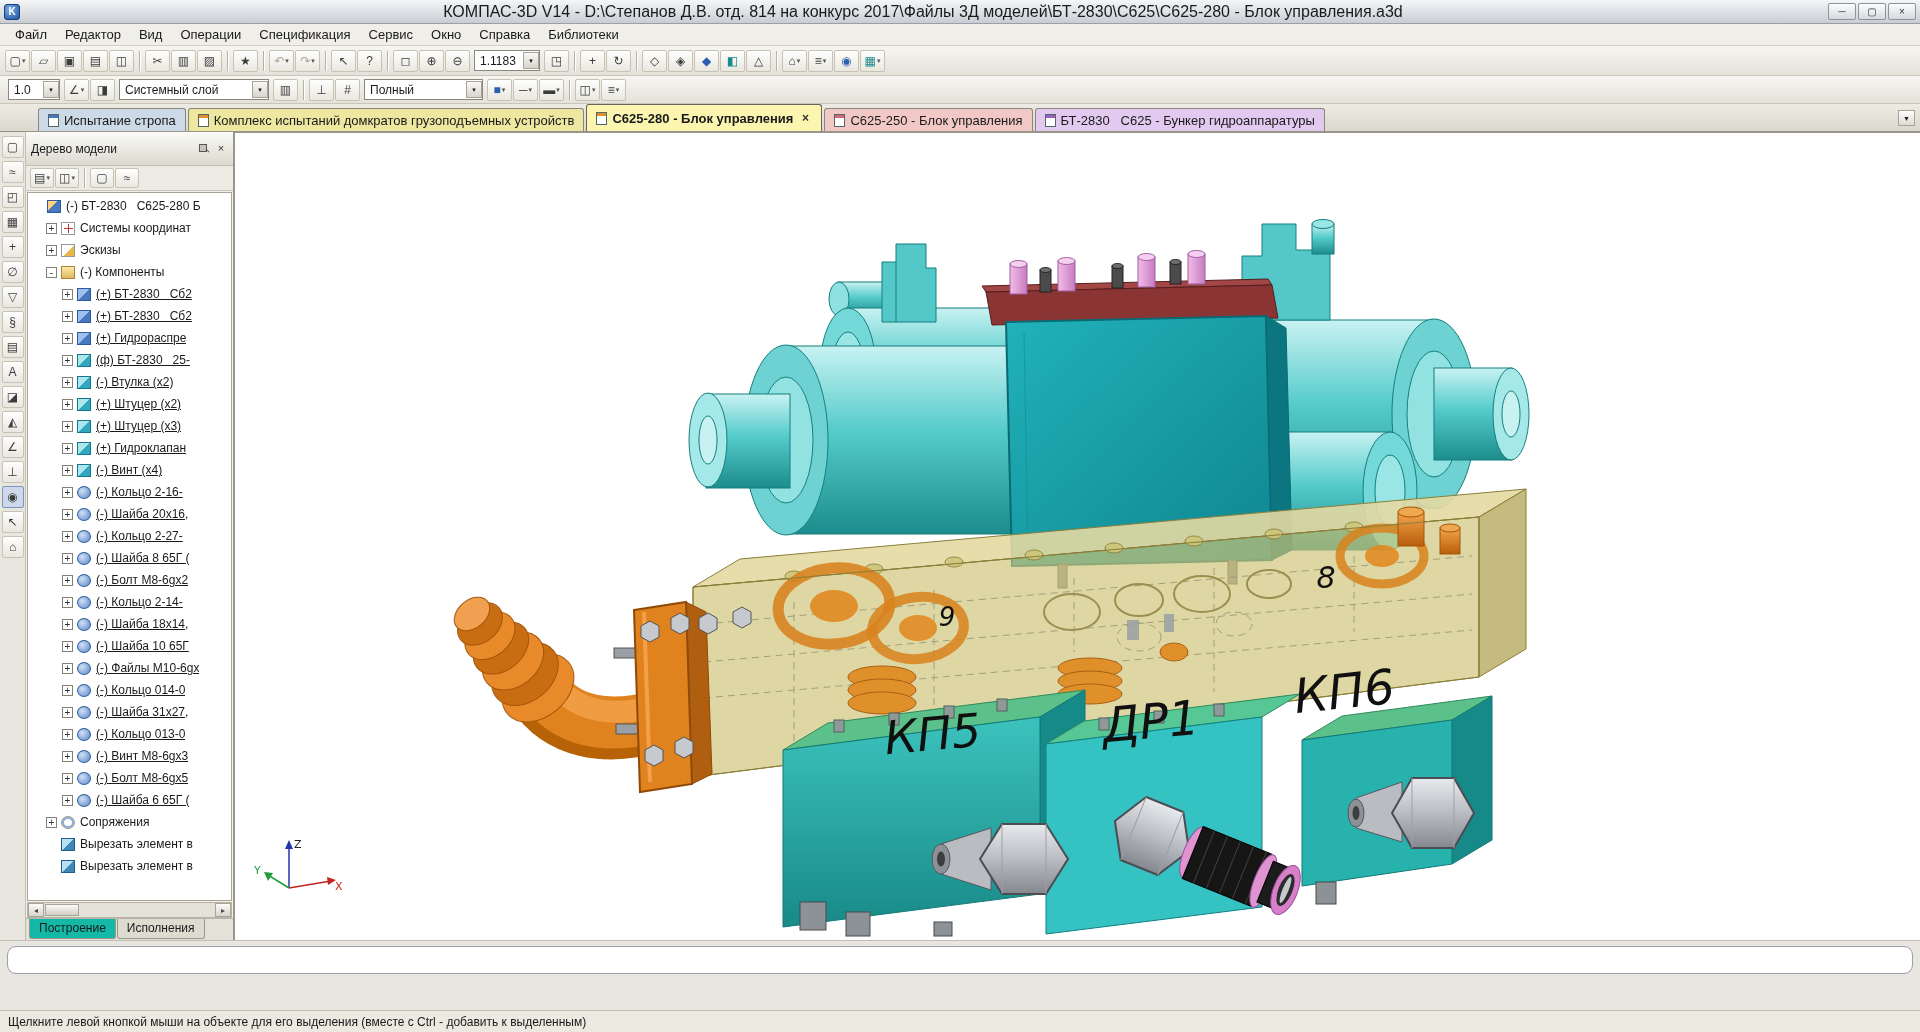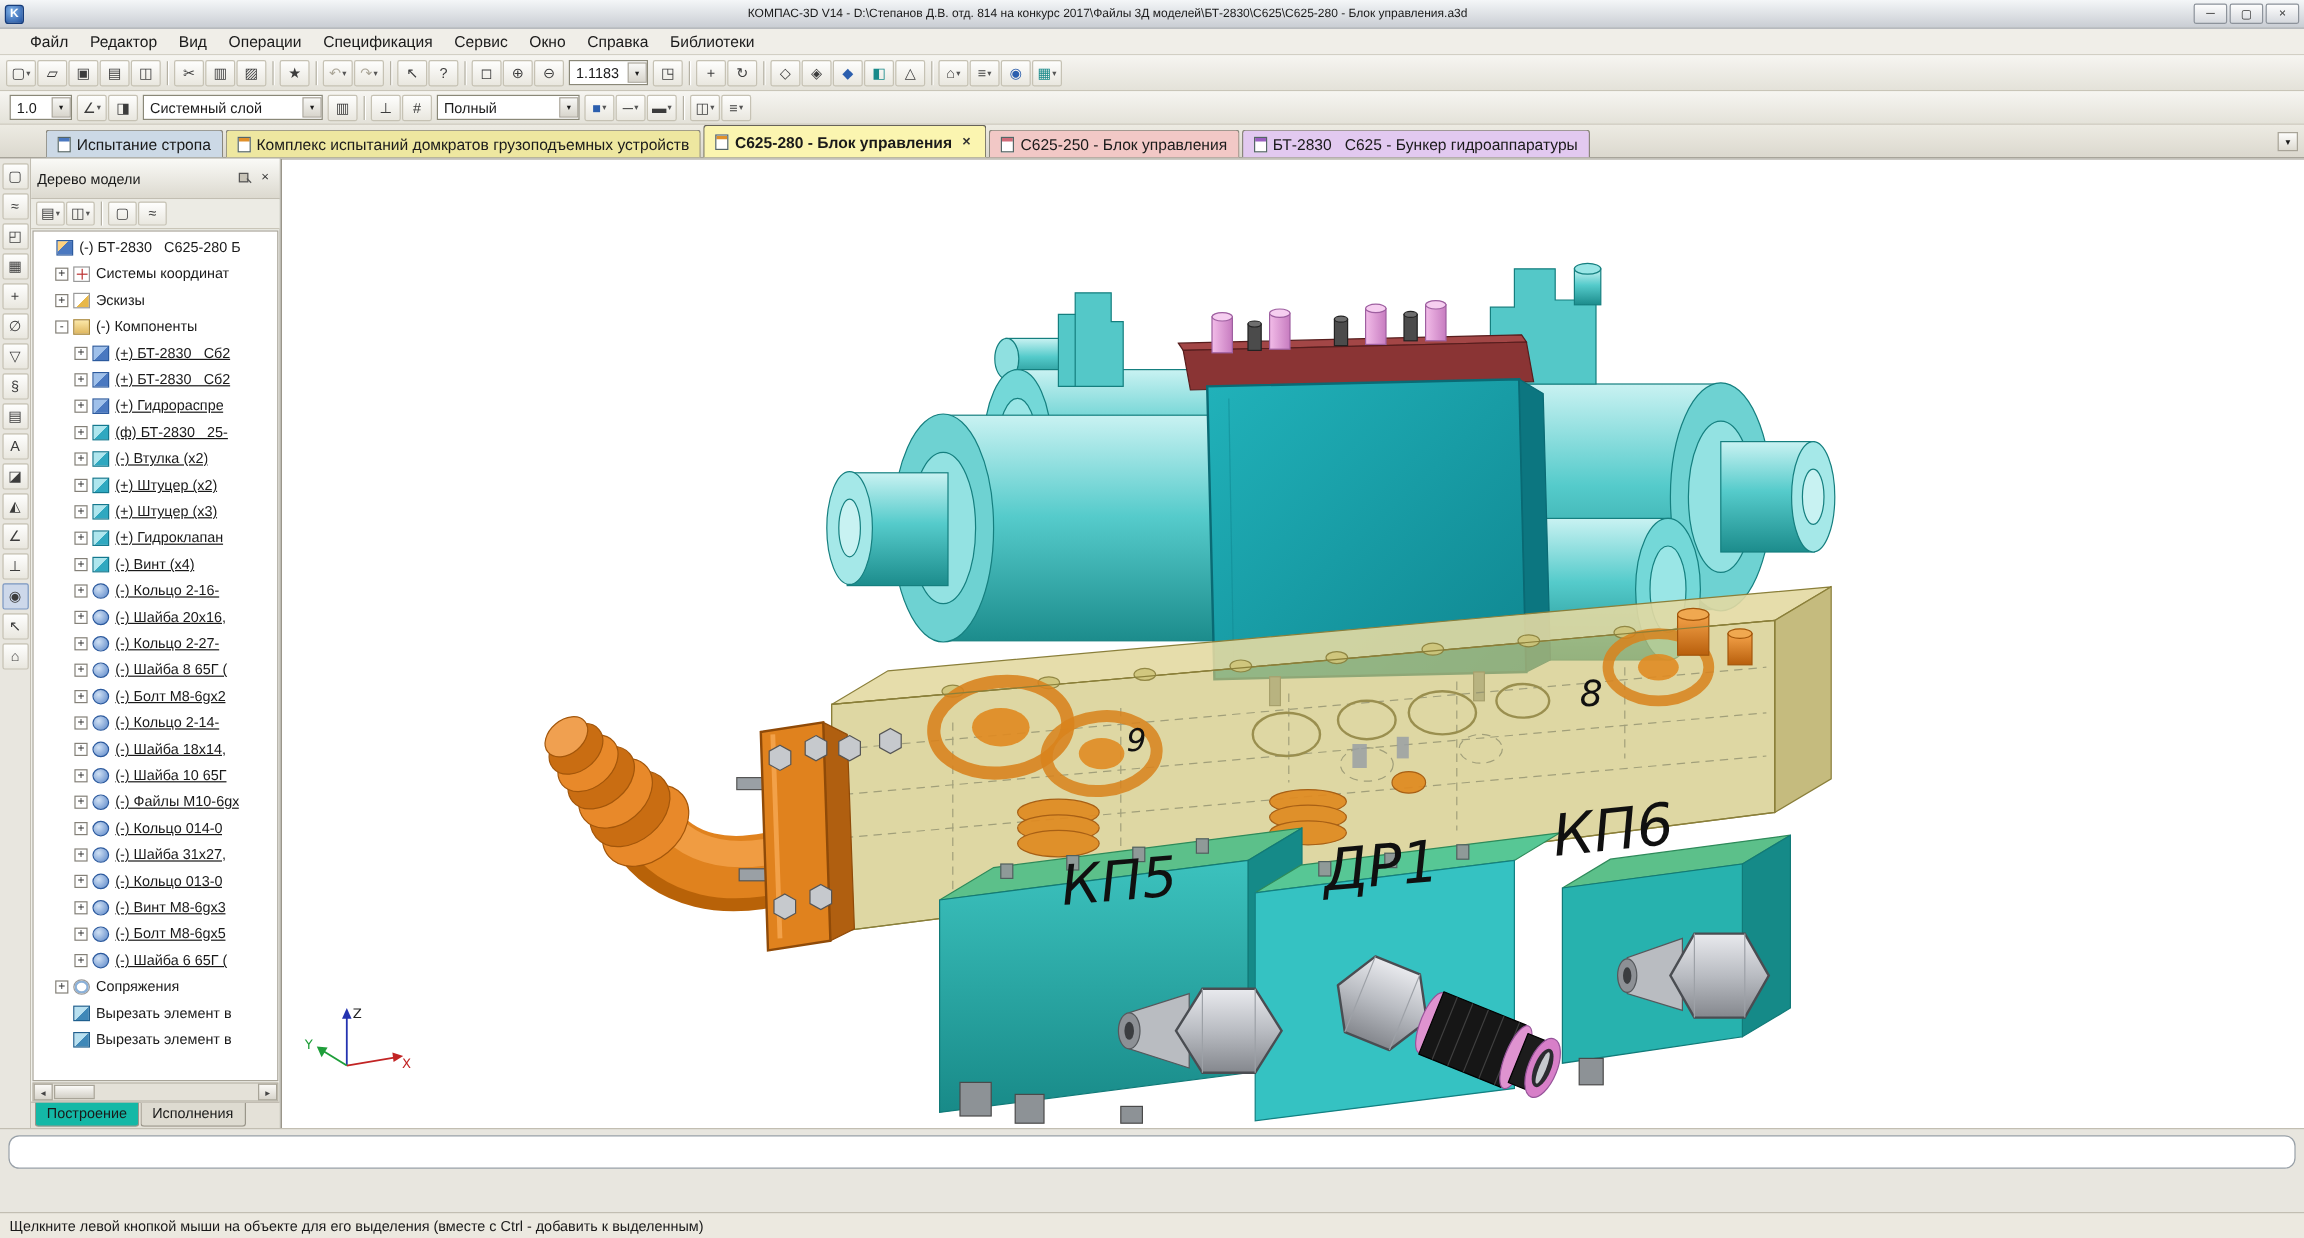--- a/index.html
+++ b/index.html
@@ -3,25 +3,25 @@
 <meta charset="utf-8">
 <style>
   * { box-sizing: border-box; margin: 0; padding: 0; }
   html,body { width:1920px; height:1032px; overflow:hidden; }
   body { font-family:"Liberation Sans", sans-serif; font-size:13px; background:#e8e6df; color:#1a1a1a; }
   i,b { font-style:normal; font-weight:normal; }
 
   
   .titlebar { height:24px; background:linear-gradient(#f4f6f8,#c9cdd3); border-bottom:1px solid #9aa0a8; display:flex; align-items:center; padding:0 4px; }
   .app-icon { width:16px; height:16px; border-radius:3px; background:radial-gradient(circle at 35% 30%, #7fb2e8, #1f4f9e); border:1px solid #163c7a; color:#fff; font-size:10px; font-weight:bold; display:flex; align-items:center; justify-content:center; }
-  .title-text { flex:1; text-align:center; font-size:10px; white-space:nowrap; overflow:hidden; }
+  .title-text { flex:1; text-align:center; font-size:16px; white-space:nowrap; overflow:hidden; }
   .winbtn { width:28px; height:17px; margin-left:2px; background:linear-gradient(#fdfdfd,#d6d9de); border:1px solid #8d939b; border-radius:2px; font-size:10px; display:flex; align-items:center; justify-content:center; color:#333; }
 
   
-  .menubar { height:22px; background:#f0eee8; border-bottom:1px solid #d2cfc4; display:flex; align-items:center; padding-left:16px; }
+  .menubar { height:22px; background:#f0eee8; border-bottom:1px solid #d2cfc4; display:flex; align-items:center; padding-left:6px; }
   .menu-item { padding:2px 9px; }
 
   
   .tb { display:flex; align-items:center; background:linear-gradient(#f6f5f1,#e4e2d9); border-bottom:1px solid #c9c5b8; padding-left:5px; gap:1px; }
   .tb1 { height:30px; } .tb2 { height:28px; }
   .tbi { width:25px; height:22px; border:1px solid #c6c2b4; border-radius:2px; background:linear-gradient(#fefefd,#e9e7df); display:flex; align-items:center; justify-content:center; color:#3c3c3c; font-size:12px; flex:none; }
   .tbi .dd { font-size:7px; margin-left:1px; color:#555; }
   .tbi.dis { color:#aba698; }
   .c-blue { color:#2c5fae; } .c-teal { color:#188a8a; }
   .sepv { width:1px; height:20px; background:#b5b1a4; box-shadow:1px 0 0 #ffffff; margin:0 4px; flex:none; }

